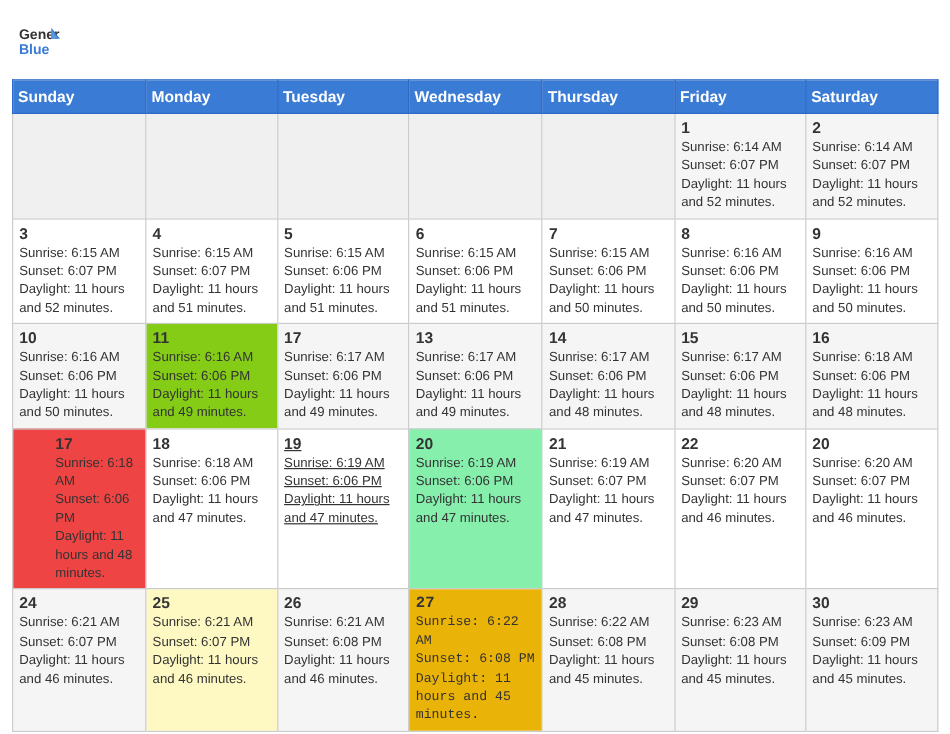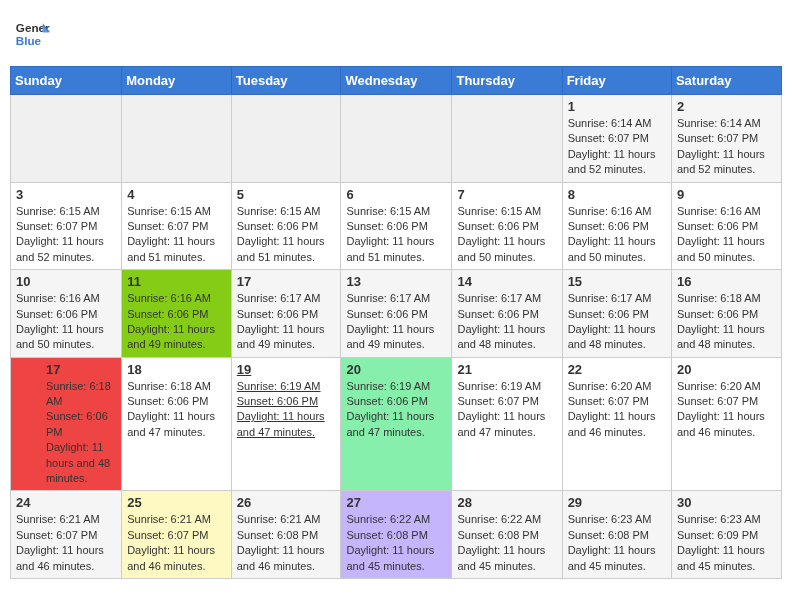--- a/index.html
+++ b/index.html
@@ -274,21 +274,21 @@
           <div class="cell-content" style="white-space: pre-line;">Sunrise: 6:21 AM
 Sunset: 6:07 PM
 Daylight: 11 hours and 46 minutes.</div>
         </td>
         <td style="background: rgb(245, 245, 245);">
           <span class="day-number">26</span>
           <div class="cell-content" style="white-space: pre-line;">Sunrise: 6:21 AM
 Sunset: 6:08 PM
 Daylight: 11 hours and 46 minutes.</div>
         </td>
-        <td style="background: #c4b5fd;">
+        <td style="background: #eab308; font-family: Liberation Mono, monospace;">
           <span class="day-number">27</span>
           <div class="cell-content" style="white-space: pre-line;">Sunrise: 6:22 AM
 Sunset: 6:08 PM
 Daylight: 11 hours and 45 minutes.</div>
         </td>
         <td style="background: rgb(245, 245, 245);">
           <span class="day-number">28</span>
           <div class="cell-content" style="white-space: pre-line;">Sunrise: 6:22 AM
 Sunset: 6:08 PM
 Daylight: 11 hours and 45 minutes.</div>

